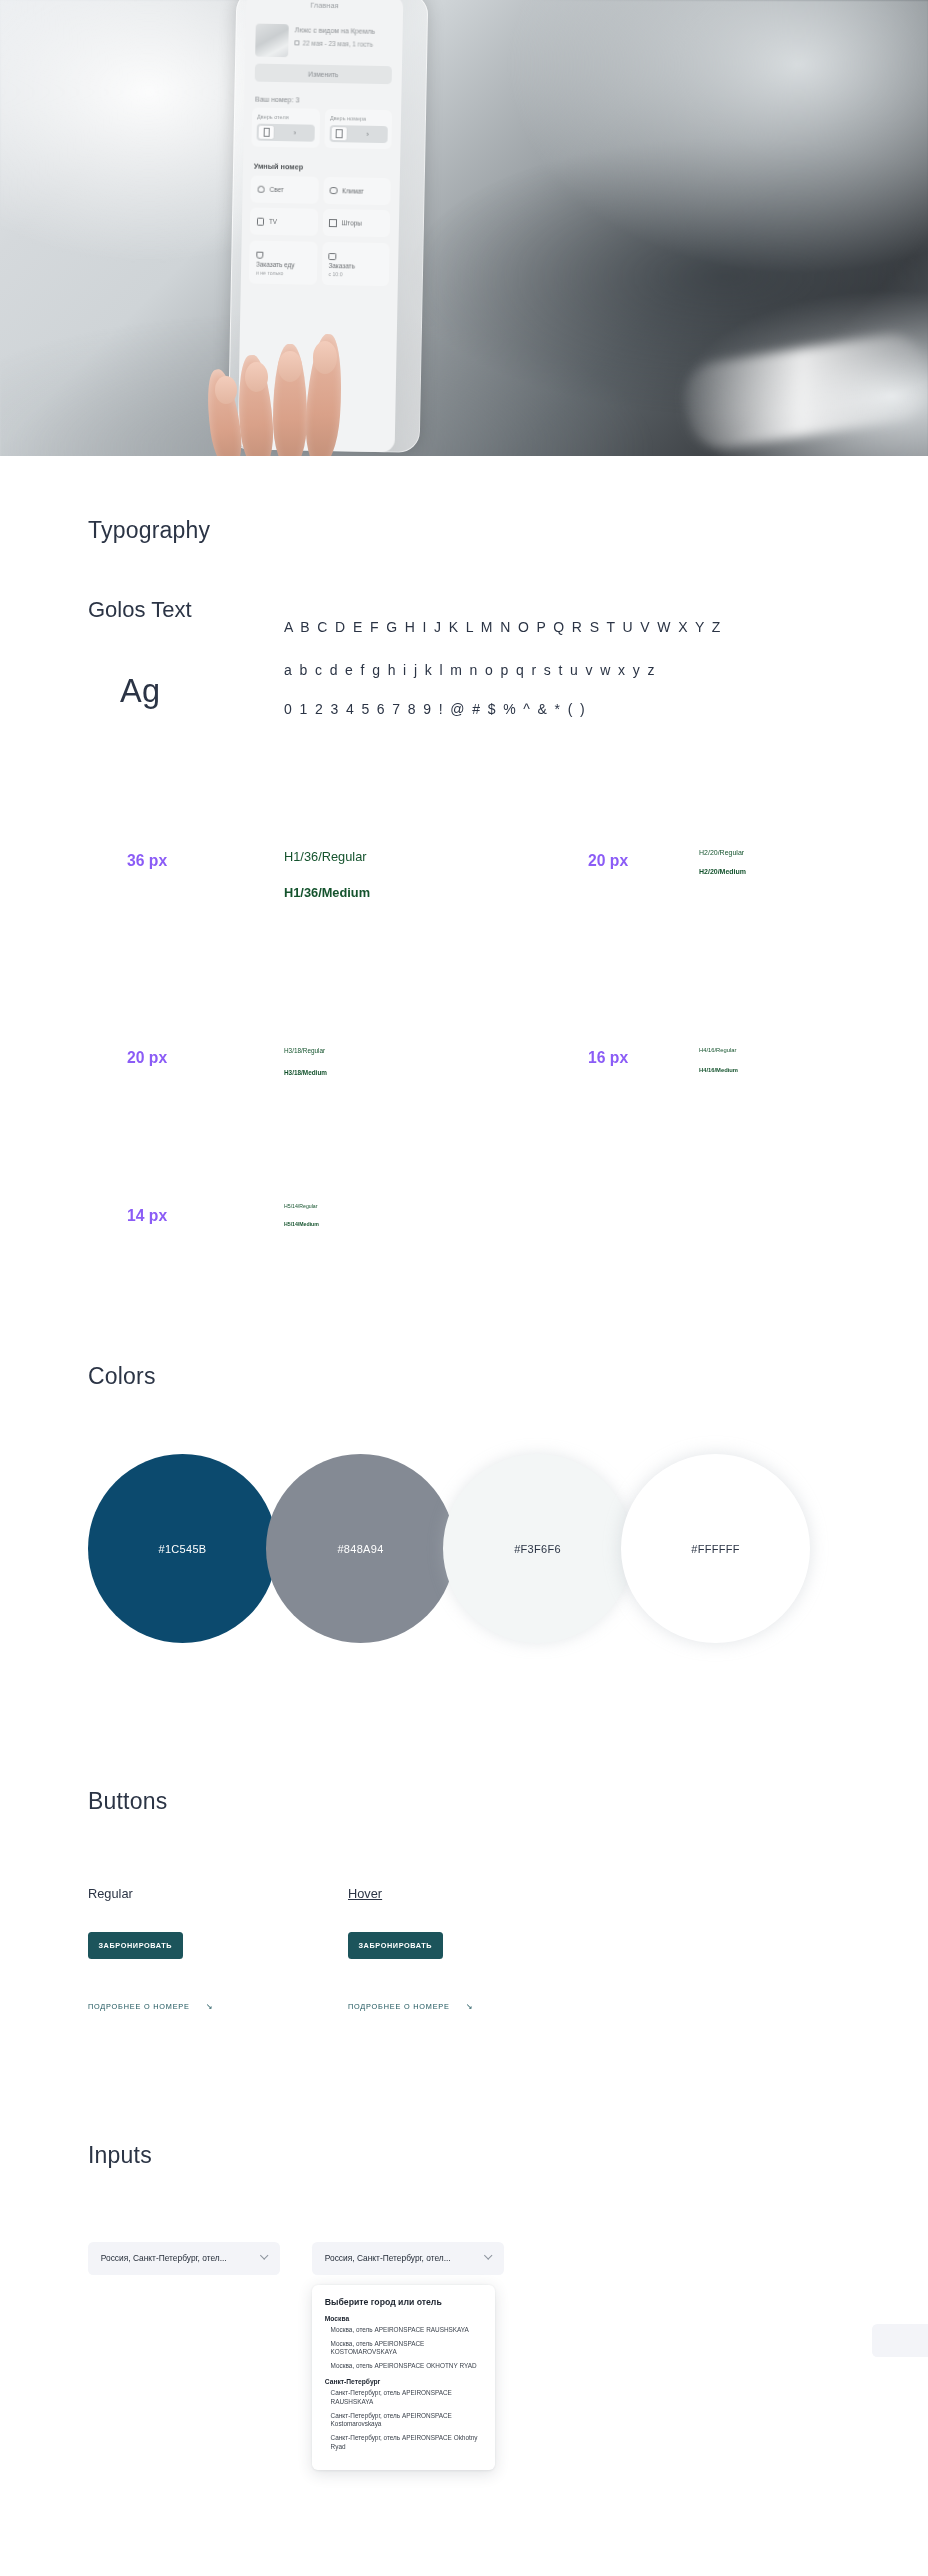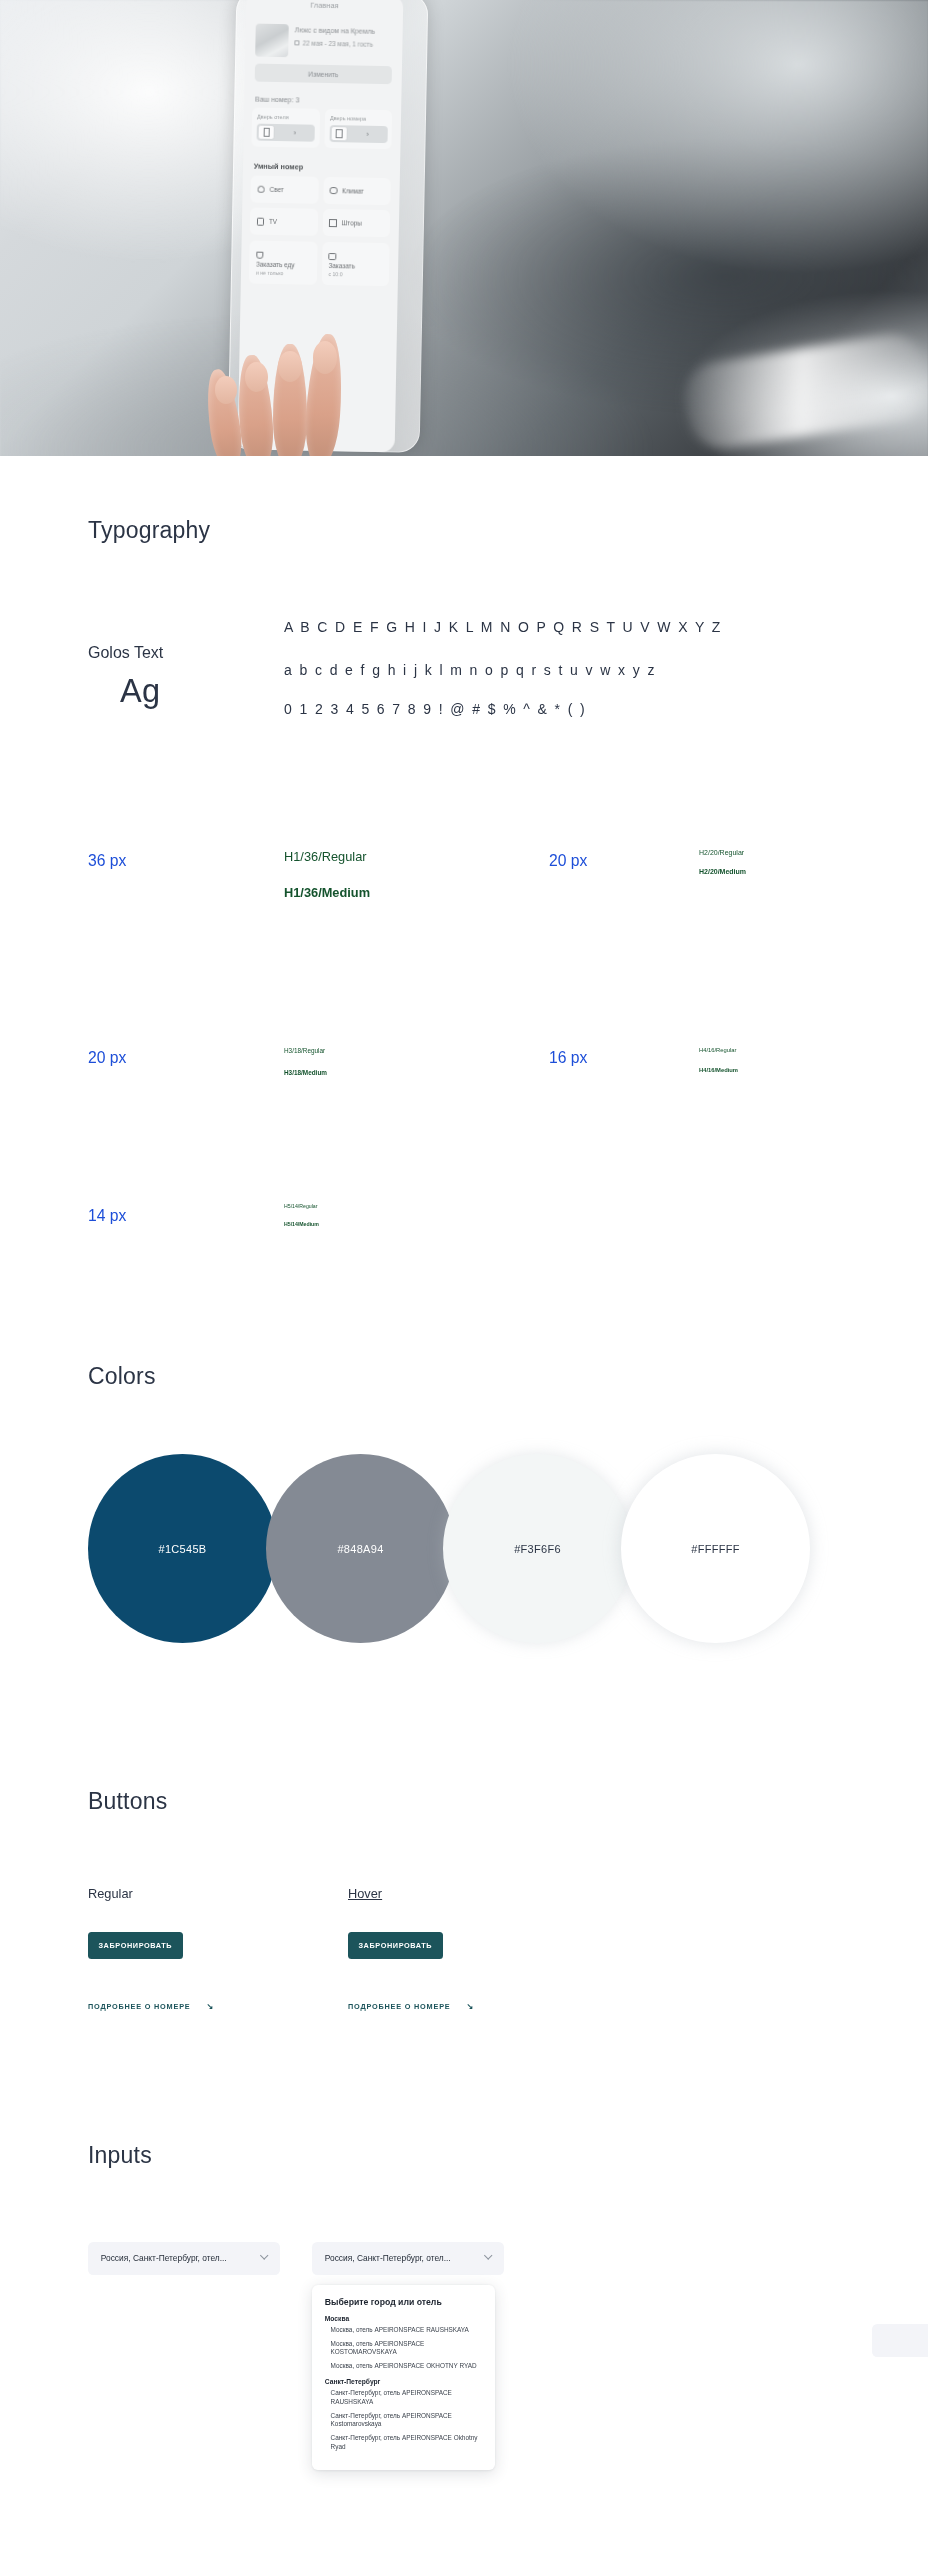--- a/index.html
+++ b/index.html
@@ -92,26 +92,26 @@
   .hero-fade{position:absolute;left:0;bottom:0;width:929px;height:4.6px;background:#fff;}
 
   
   .section-title {
     position:absolute; left:88px; font-size:23px; font-weight:300; color:#2b3445; letter-spacing:0.2px;
   }
   .lbl { position:absolute; color:#2b3445; }
 
   
   #t-type { top: 517px; }
-  #font-name { left:88px; top:644px; font-size:16px; font-weight:500; }
+  #font-name { left:88px; top:597px; font-size:22px; font-weight:500; }
   #ag { left:88px; top:673px; font-size:32.5px; font-weight:500; letter-spacing:0.3px;margin-left:32px;}
   .specimen { position:absolute; left:284px; font-size:14px; letter-spacing:1.9px; color:#2b3445; font-weight:400;}
   #sp1{ top:619px; } #sp2{ top:662px; } #sp3{ top:701px; }
 
-  .sz { position:absolute; font-size:15.7px; font-weight:400; color:#1d4ed8; }
+  .sz { position:absolute; font-size:15.7px; font-weight:700; color:#8b5cf6;margin-left:39px; }
   .styrow { position:absolute; color:#14532d; }
   .sty-reg { font-weight:400; } .sty-med { font-weight:700; }
 
   
   #t-colors { top: 1363px; }
   .circle { position:absolute; width:189px; height:189px; border-radius:50%;
     display:flex; align-items:center; justify-content:center;
     font-size:11px; letter-spacing:0.3px; }
   .circle.c1 { left:88px; top:1454px; background:#0c4a6e; color:#ffffff; }
   .circle.c2 { left:266px; top:1454px; background:#848A94; color:#ffffff; }
@@ -119,21 +119,21 @@
       box-shadow:0 0 15px rgba(180,188,195,.35); }
   .circle.c4 { left:621px; top:1454px; background:#FFFFFF; color:#2b3445;
       box-shadow:0 0 17.4px rgba(180,188,195,.4); }
 
   
   #t-buttons { top: 1788px; }
   .sub-lbl { position:absolute; font-size:12.8px; font-weight:400; color:#2b3445; }
   .btn { position:absolute; background:#1C545B; color:#ffffff; border:none; border-radius:3.5px;
      font-family:"Liberation Sans", sans-serif; font-size:7.3px; font-weight:700; letter-spacing:0.6px;
      padding:0 10.4px; height:27px; cursor:pointer; }
-  .link { position:absolute; color:#1C545B; font-size:7.3px; font-weight:700; letter-spacing:0.8px;
+  .link { position:absolute; color:#1C545B; font-size:7.3px; font-weight:400; letter-spacing:0.8px;
      display:flex; align-items:center; gap:16px; cursor:pointer; }
   .link .arr { font-size:8.1px; }
 
   
   #t-inputs { top: 2142px; }
   .inp { position:absolute; background:#F3F4F8; border-radius:5.2px; height:32.5px; width:192px;
      display:flex; align-items:center; justify-content:space-between; padding:0 12.8px;
      font-size:8.4px; color:#1f2733; cursor:pointer;}
   .chev { width:6.4px; height:6.4px; border-right:0.9px solid #8c939c; border-bottom:0.9px solid #8c939c;
      transform: rotate(45deg) translate(-1.7px,-1.7px); flex:none;}

